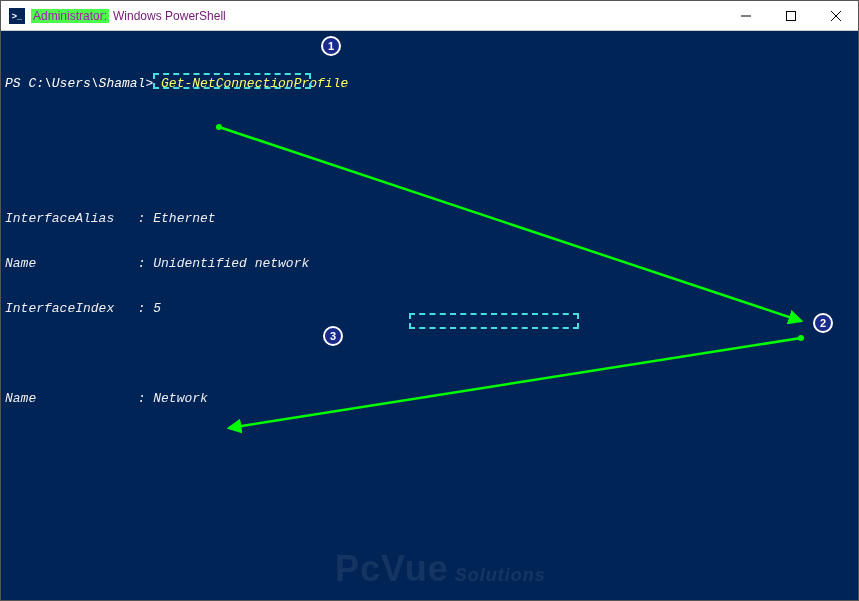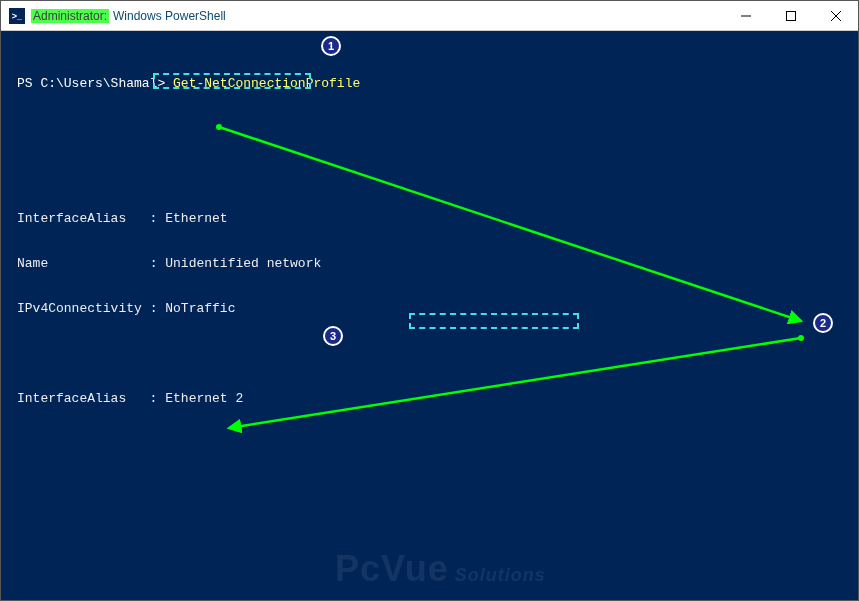--- a/index.html
+++ b/index.html
@@ -29,25 +29,25 @@
     position: relative;
     display: inline-flex;
     align-items: center;
     justify-content: center;
     color: #fff;
     font-size: 9px;
     font-weight: bold;
   }
   .titlebar .admin {
     background: #4bff4b;
-    color: #404040;
+    color: #a21caf;
     padding: 0 2px;
     margin-right: 4px;
   }
-  .titlebar .title { color: #0c4a6e; text-align: right; }
+  .titlebar .title { color: #701a75; text-align: right; }
   .titlebar .spacer { flex: 1; }
   .win-btn {
     width: 45px;
     height: 30px;
     display: flex;
     align-items: center;
     justify-content: center;
     font-family: 'Segoe UI', sans-serif;
     cursor: default;
   }
@@ -56,21 +56,21 @@
     background: #012456;
     color: #eeedf0;
     font-size: 13px;
     line-height: 15px;
     height: 571px;
     padding: 0;
     position: relative;
     white-space: pre;
     overflow: hidden;
   }
-  .line { white-space: pre; padding: 0 16px; min-height: 15px; }
+  .line { white-space: pre; padding: 0 4px; min-height: 15px; font-style: italic; }
   .prompt { color: #ffffff; }
   .cmd { color: #ffff66; }
   .highlight-box {
     position: absolute;
     border: 2px dashed #44e0e0;
     pointer-events: none;
   }
   .badge {
     position: absolute;
     width: 20px;
@@ -137,23 +137,23 @@
   </div>
 </div>
 
 <div class="terminal">
 
   <div class="line"><span class="prompt">PS C:\Users\Shamal&gt;</span> <span class="cmd">Get-NetConnectionProfile</span></div>
   <div class="line"></div>
   <div class="line"></div>
   <div class="line"><span>InterfaceAlias</span>   : <span>Ethernet</span></div>
   <div class="line"><span>Name</span>             : <span>Unidentified network</span></div>
-  <div class="line"><span>IPv4Connectivity</span> : <span>NoTraffic</span></div>
+  <div class="line"><span>InterfaceIndex</span>   : <span>5</span></div>
   <div class="line"></div>
-  <div class="line"><span>InterfaceAlias</span>   : <span>Ethernet 2</span></div>
+  <div class="line"><span>Name</span>             : <span>Network</span></div>
   
   
   
   
   
   
   
   
   
   

